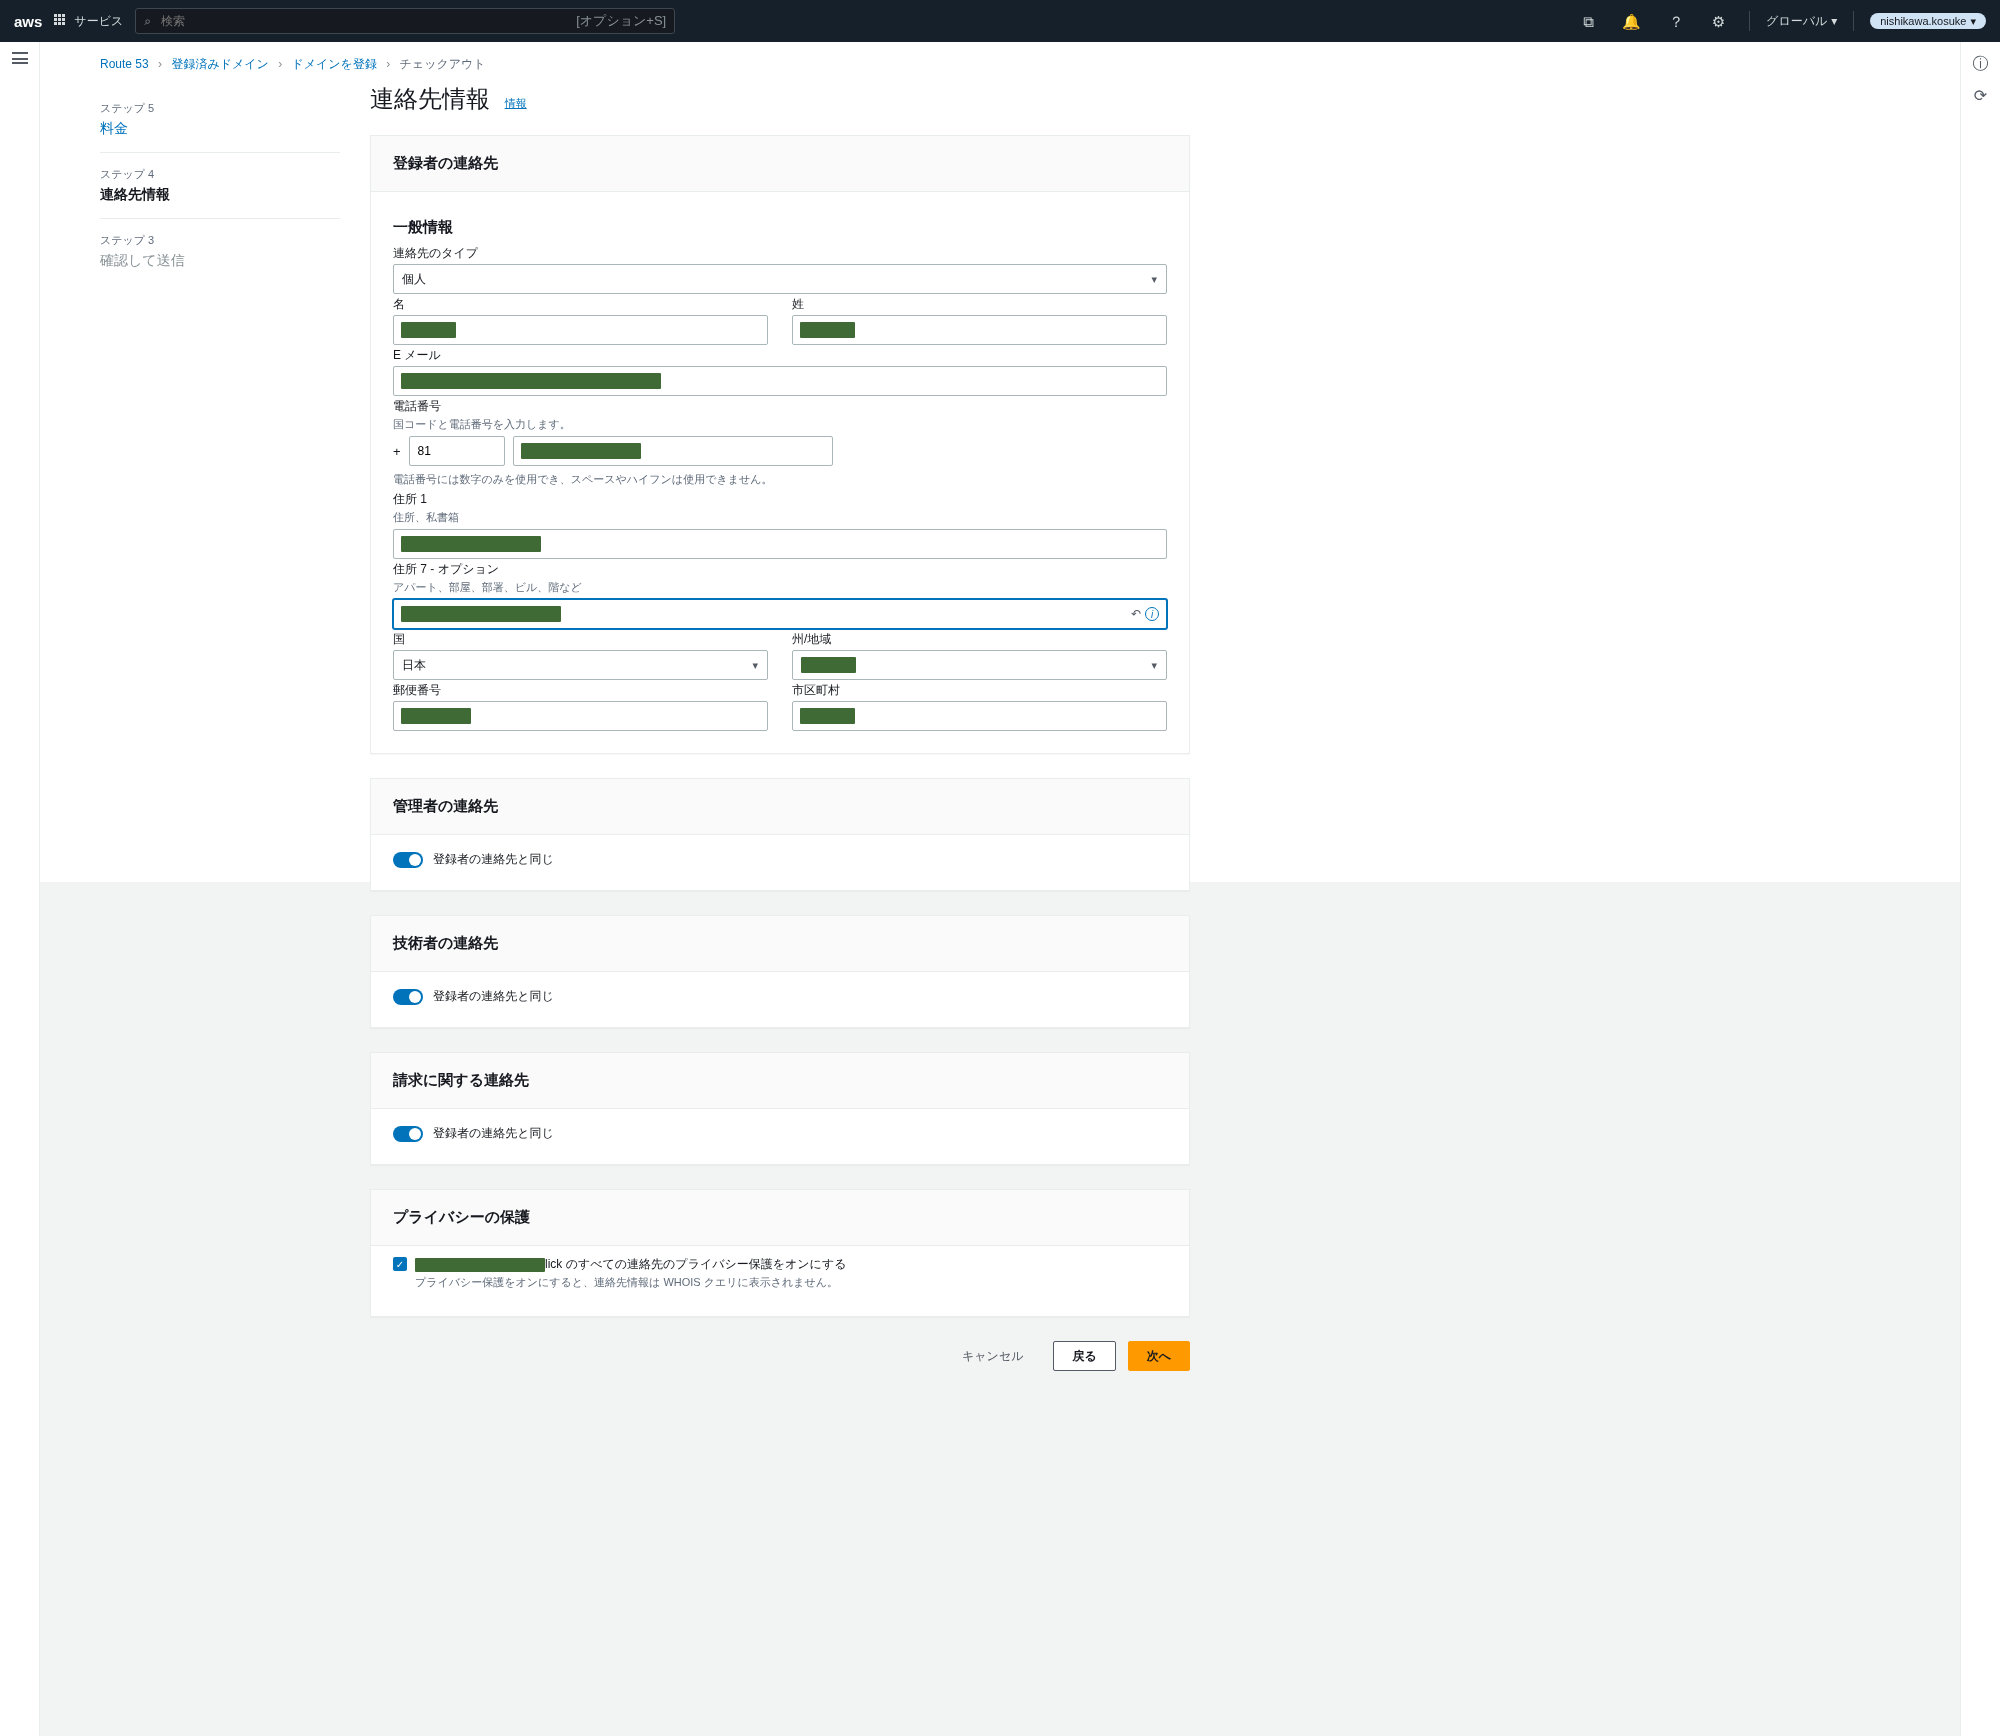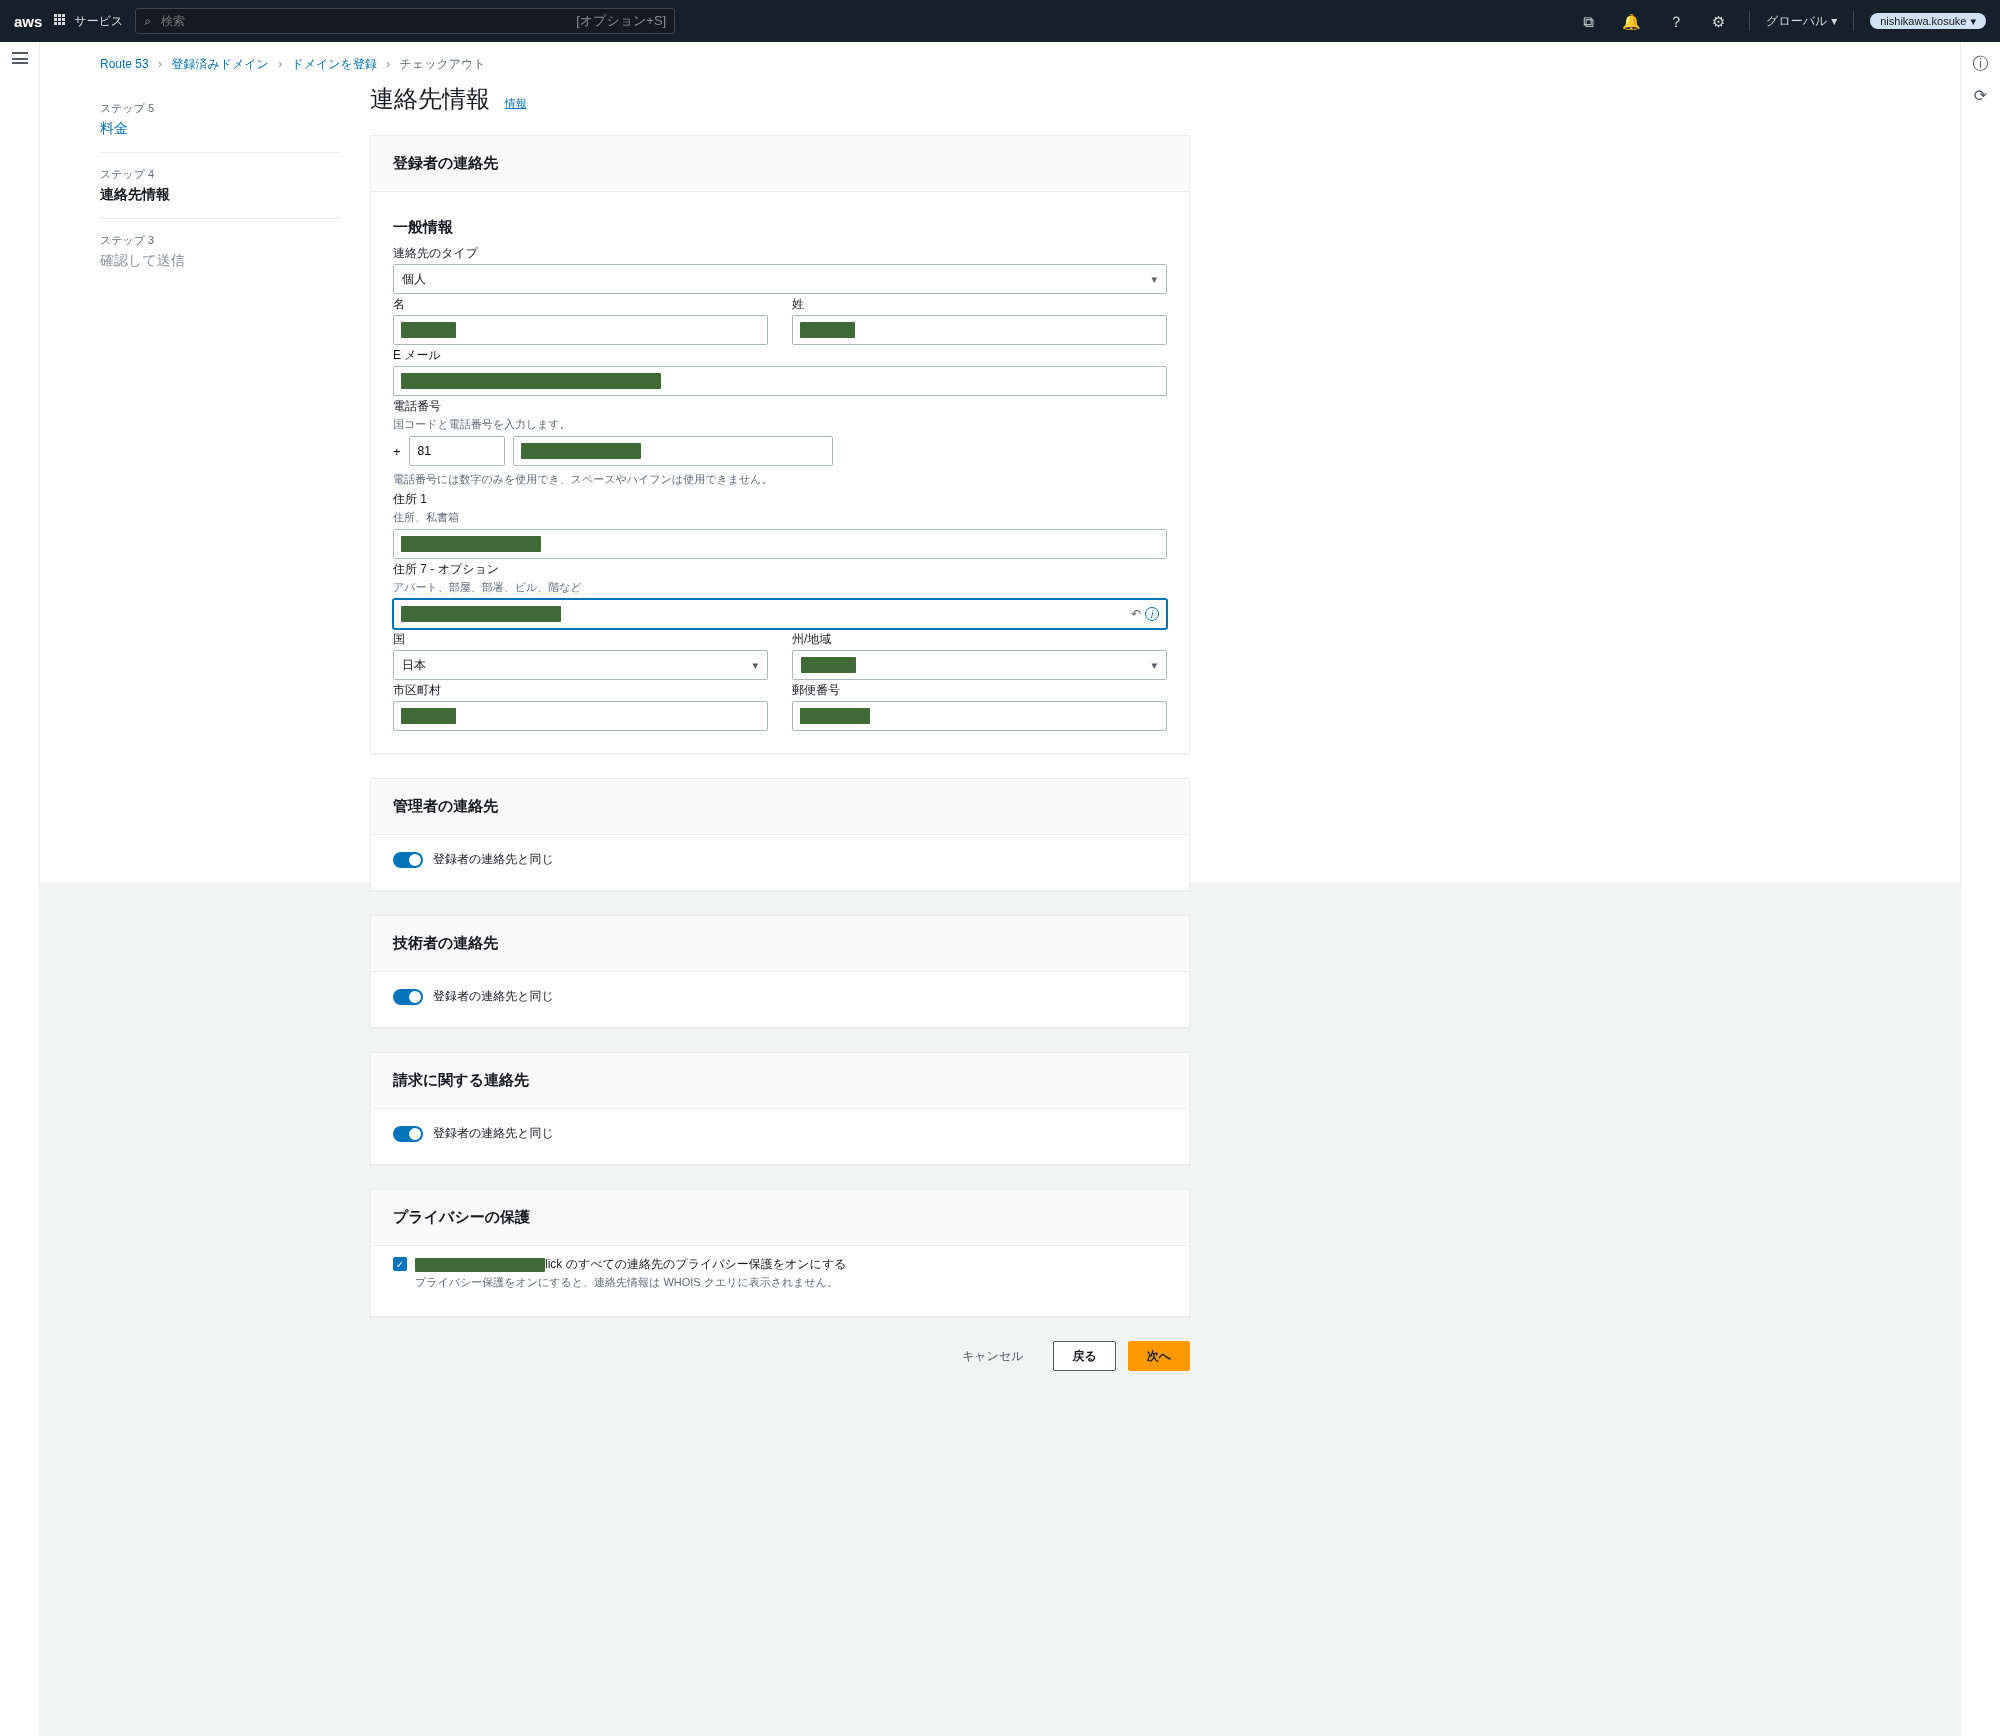--- a/index.html
+++ b/index.html
@@ -260,31 +260,31 @@
                 <div class="sel-wrap">
                   <div class="input input-wrap" style="line-height:28px;">
                     <span class="overlay masked sm"></span>
                   </div>
                 </div>
               </div>
             </div>
 
             <div class="row">
               <div class="col">
+                <div class="fld-label">郵便番号</div>
+                <div class="input-wrap">
+                  <input class="input" style="">
+                  <span class="overlay masked sm" style="width:70px"></span>
+                </div>
+              </div>
+              <div class="col">
                 <div class="fld-label">市区町村</div>
                 <div class="input-wrap">
                   <input class="input" style="">
                   <span class="overlay masked sm"></span>
-                </div>
-              </div>
-              <div class="col">
-                <div class="fld-label">郵便番号</div>
-                <div class="input-wrap">
-                  <input class="input" style="">
-                  <span class="overlay masked sm" style="width:70px"></span>
                 </div>
               </div>
             </div>
 
           </div>
         </div>
 
         <div class="panel">
           <div class="panel-h">管理者の連絡先</div>
           <div class="panel-b">

